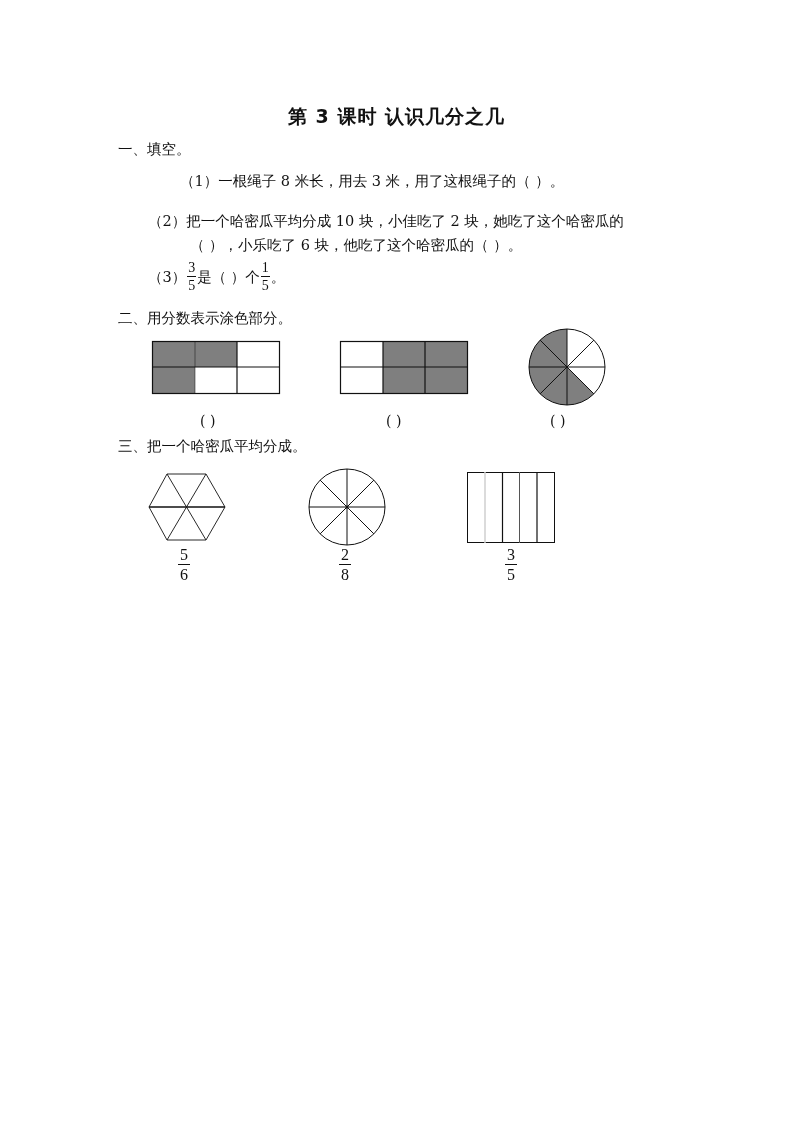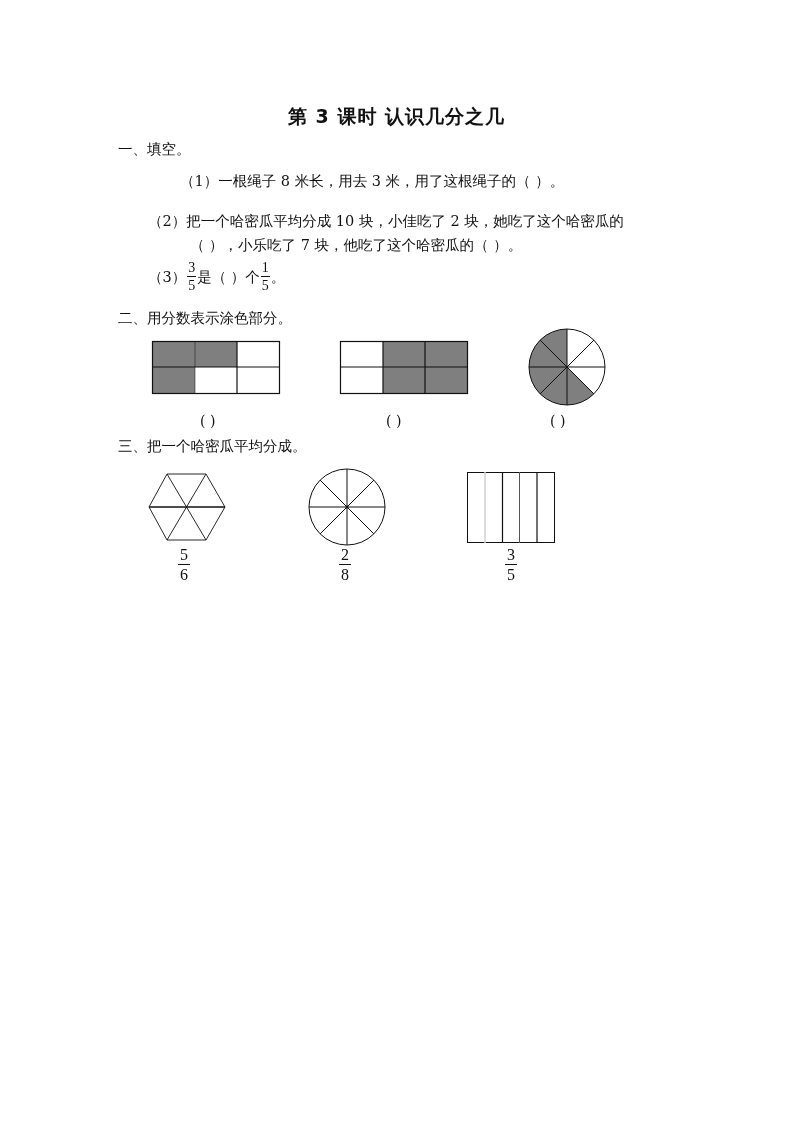--- a/index.html
+++ b/index.html
@@ -21,21 +21,21 @@
     .flab .den { display:block; padding-top:2px; }
   </style>
 </head>
 <body>
 
 <div class="abs title">第 3 课时    认识几分之几</div>
 
 <div class="abs sec" style="left:118px; top:140px;">一、填空。</div>
 <div class="abs line" style="left:148px; top:172px;margin-left:32px;">（1）一根绳子 8 米长，用去 3 米，用了这根绳子的（      ）。</div>
 <div class="abs line" style="left:148px; top:204px;margin-top:8px;">（2）把一个哈密瓜平均分成 10 块，小佳吃了 2 块，她吃了这个哈密瓜的</div>
-<div class="abs line" style="left:190px; top:236px;">（      ），小乐吃了 7 块，他吃了这个哈密瓜的（      ）。</div>
+<div class="abs line" style="left:190px; top:236px;">（      ），小乐吃了 6 块，他吃了这个哈密瓜的（      ）。</div>
 <div class="abs line" style="left:148px; top:261px; display:flex; align-items:center;">
   <span>（3）</span>
   <span class="frac">
     <span class="num">3</span>
     <span class="den">5</span>
   </span>
   <span>是（      ）个</span>
   <span class="frac">
     <span class="num">1</span>
     <span class="den">5</span>

